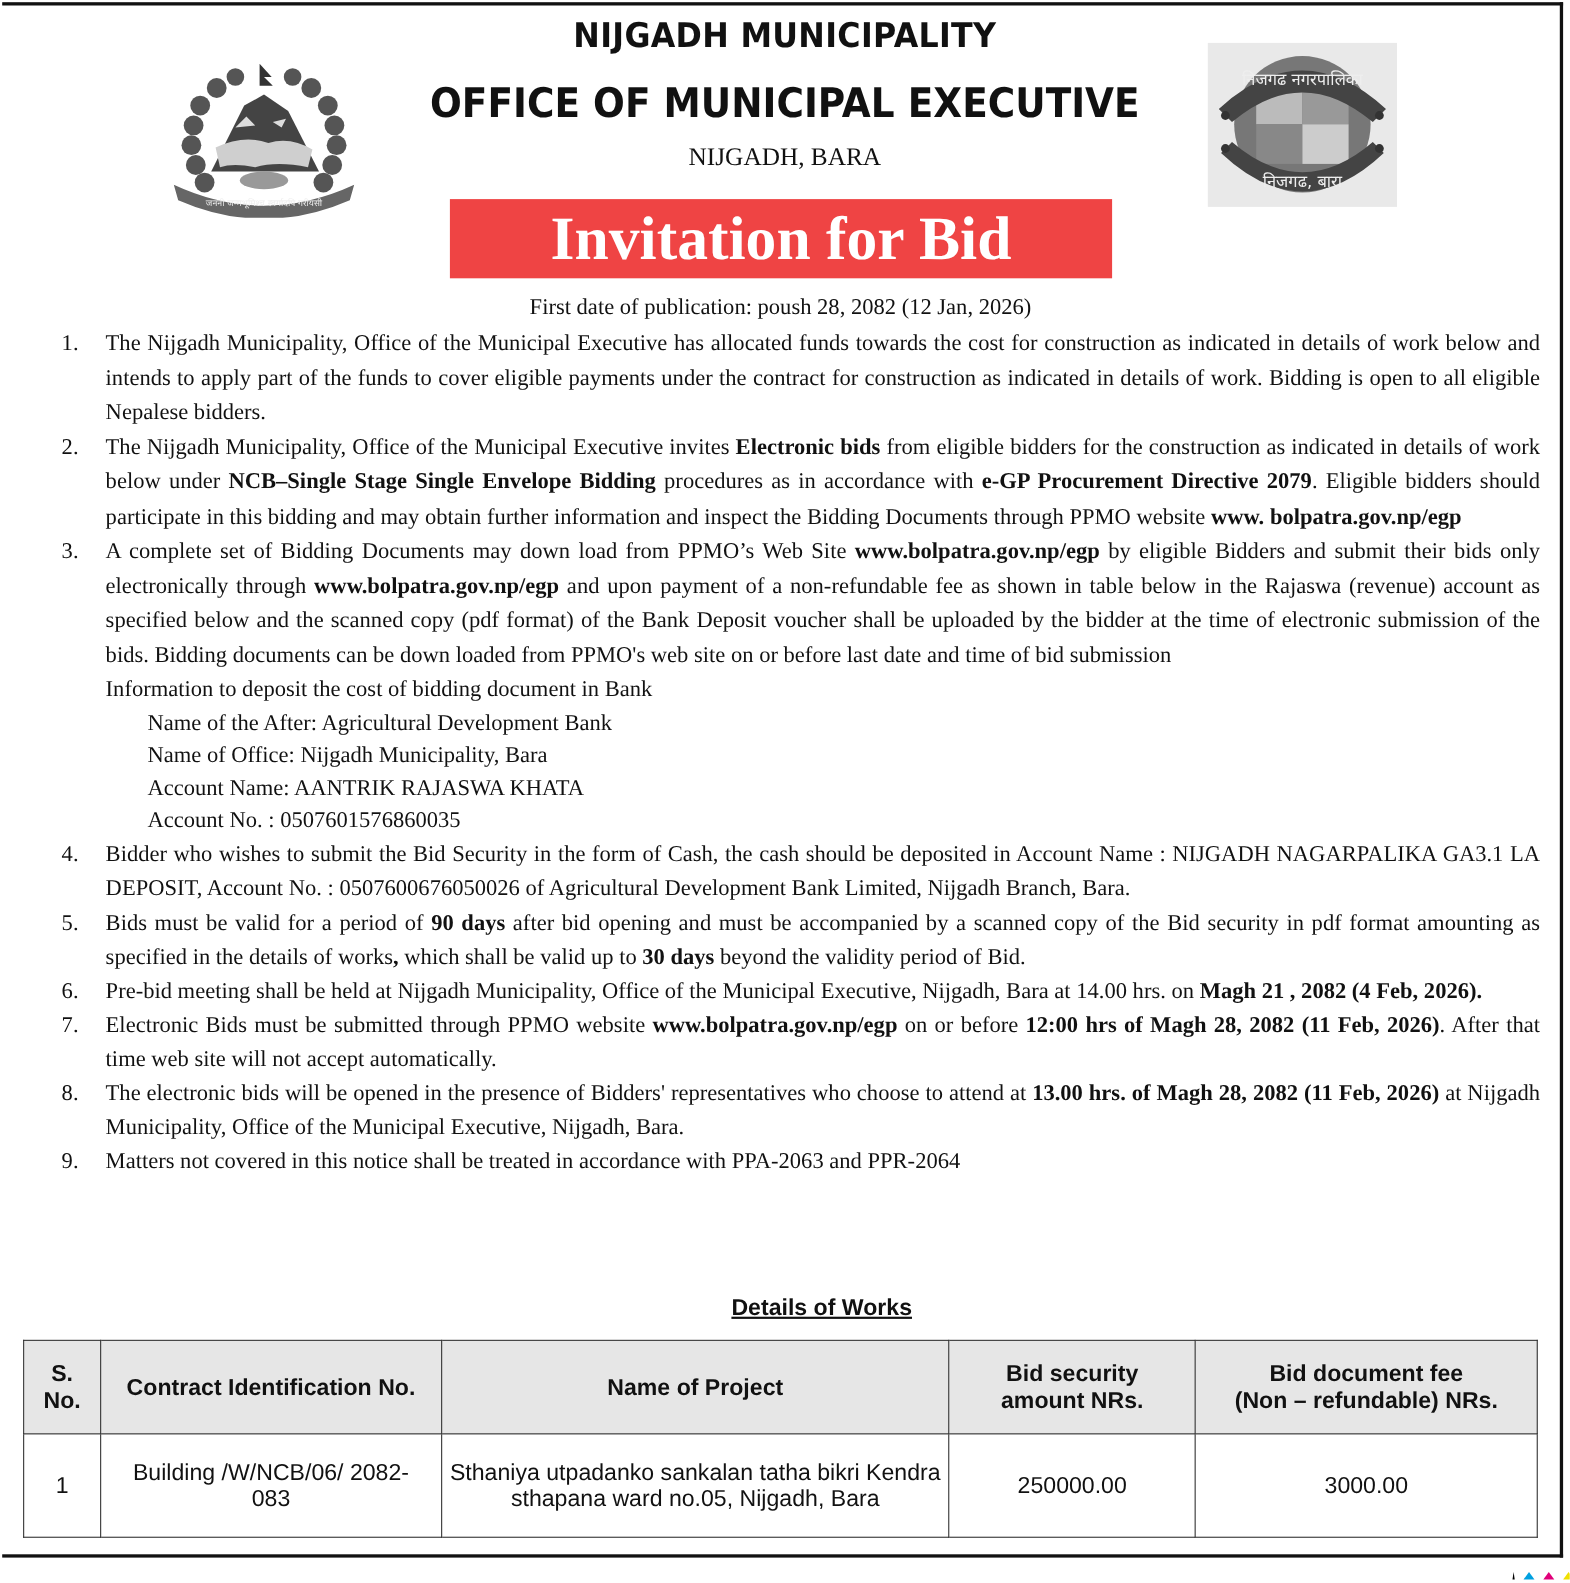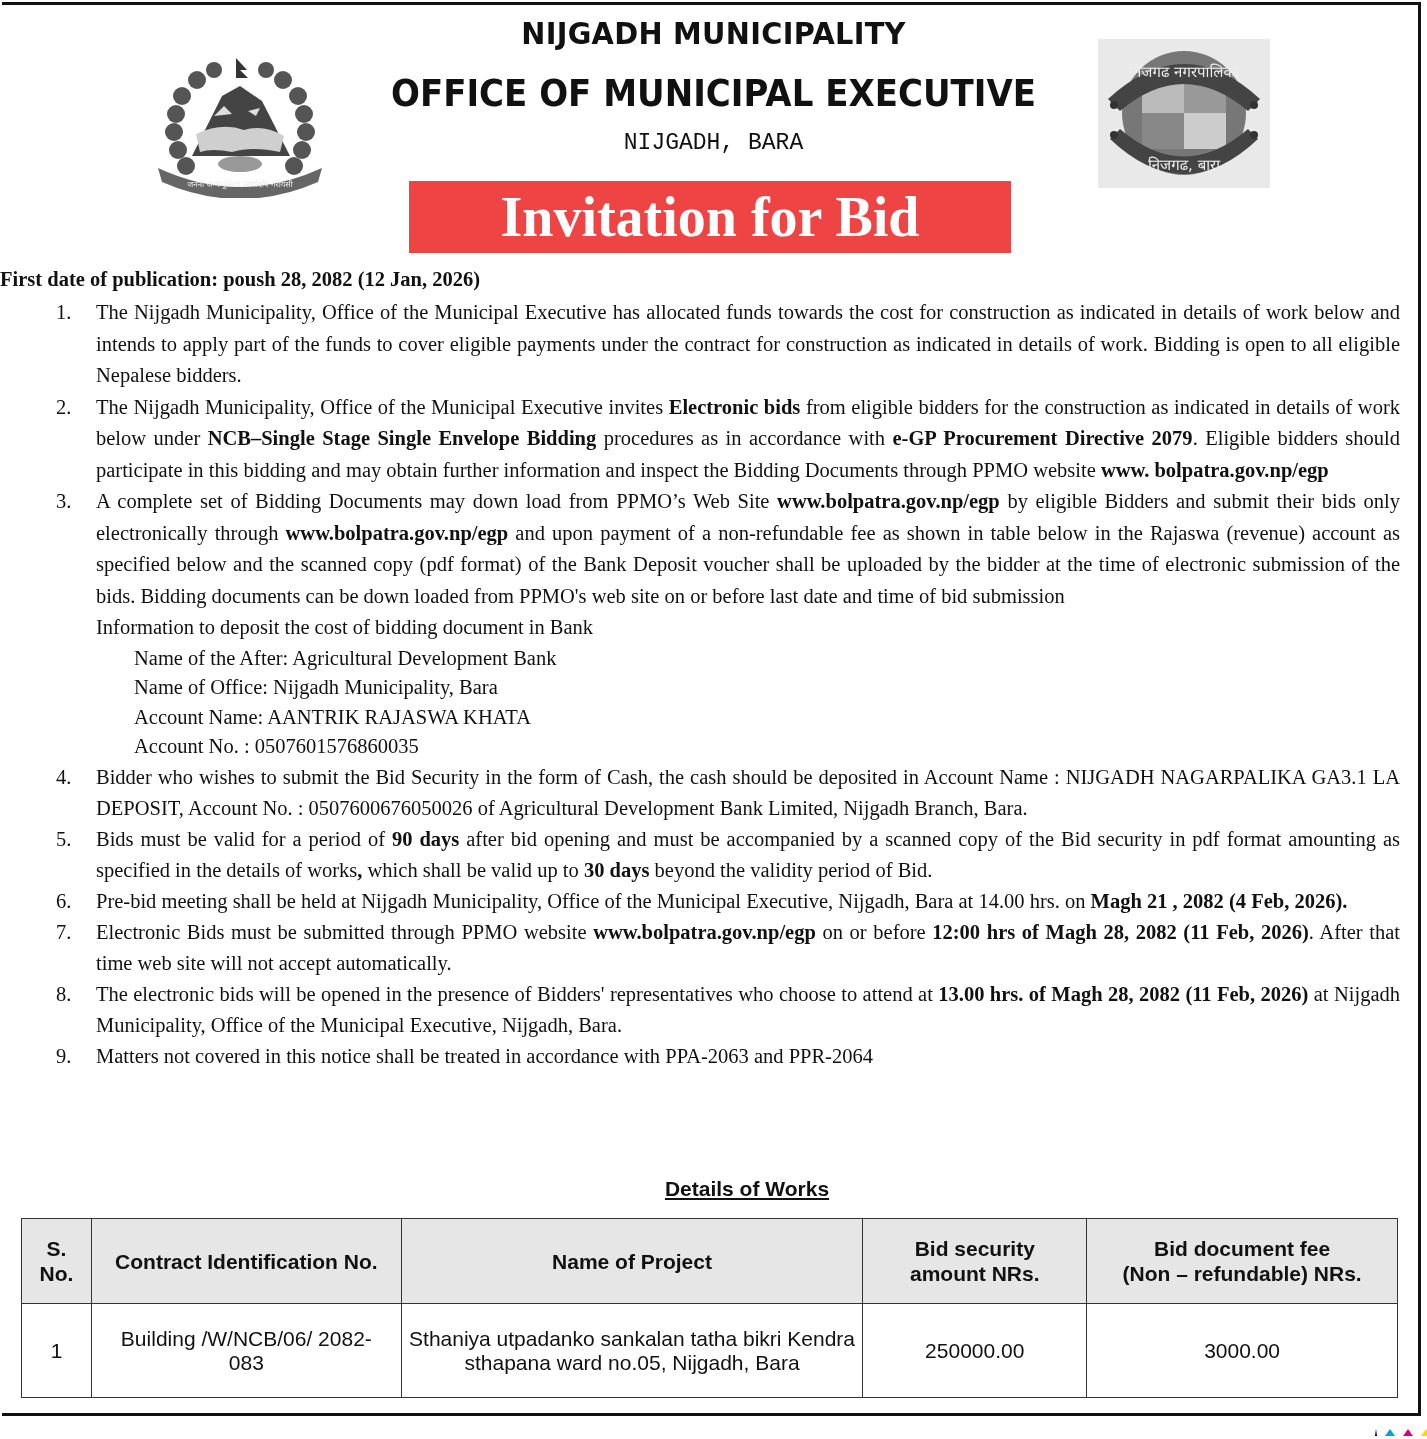--- a/index.html
+++ b/index.html
@@ -7,28 +7,28 @@
     .frame {
       position: absolute; left: 2px; top: 2px; width: 1419px; height: 1414px;
       border-top: 3px solid #111; border-right: 3px solid #111; border-bottom: 3px solid #111; border-left: 0;
       box-sizing: border-box;
     }
     .emblem { position: absolute; left: 152px; top: 56px; width: 176px; height: 142px; }
     .logo { position: absolute; left: 1098px; top: 39px; width: 172px; height: 149px; background: #e9e9e9; }
     .hdr { position: absolute; left: 0; width: 1427px; text-align: center; }
     .h1 { top: 15px; font-family: "DejaVu Sans", sans-serif; font-weight: bold; font-size: 31px; letter-spacing: 0.3px; transform: scaleX(0.93); }
     .h2 { top: 72px; font-family: "DejaVu Sans", sans-serif; font-weight: bold; font-size: 37px; transform: scaleX(0.92); }
-    .h3 { top: 130px; font-family: Liberation Mono, monospace; font-size: 23px; }
+    .h3 { top: 130px; font-family: Liberation Serif, serif; font-size: 23px; }
     .banner {
       position: absolute; left: 409px; top: 181px; width: 602px; height: 72px; background: #ef4444;
       color: #fff; font-family: "Liberation Serif", serif; font-weight: bold; font-size: 56px;
       text-align: center; line-height: 72px;
     }
-    .pubdate { position: absolute; left: 0; width: 1419px; top: 268px; text-align: left;
-      font-family: "Liberation Serif", serif; font-weight: bold; font-size: 20.5px; }
+    .pubdate { position: absolute; left: 0; width: 1419px; top: 268px; text-align: center;
+      font-family: "Liberation Serif", serif; font-weight: normal; font-size: 20.5px; }
     .body { position: absolute; left: 56px; top: 297px; width: 1344px;
       font-family: "Liberation Serif", serif; font-size: 20.5px; line-height: 31.5px; }
     .item { position: relative; padding-left: 40px; text-align: justify; }
     .num { position: absolute; left: 0; top: 0; width: 30px; }
     .b { font-weight: bold; margin-top: 28px; }
     .u { font-weight: bold; }
     .bank { padding-left: 38px; line-height: 29.5px; }
     .tight { line-height: 31px; }
     .details-title { position: absolute; left: 0; width: 1494px; top: 1177px; text-align: center;
       font-family: "Liberation Sans", sans-serif; font-weight: bold; font-size: 21px; text-decoration: underline; }

